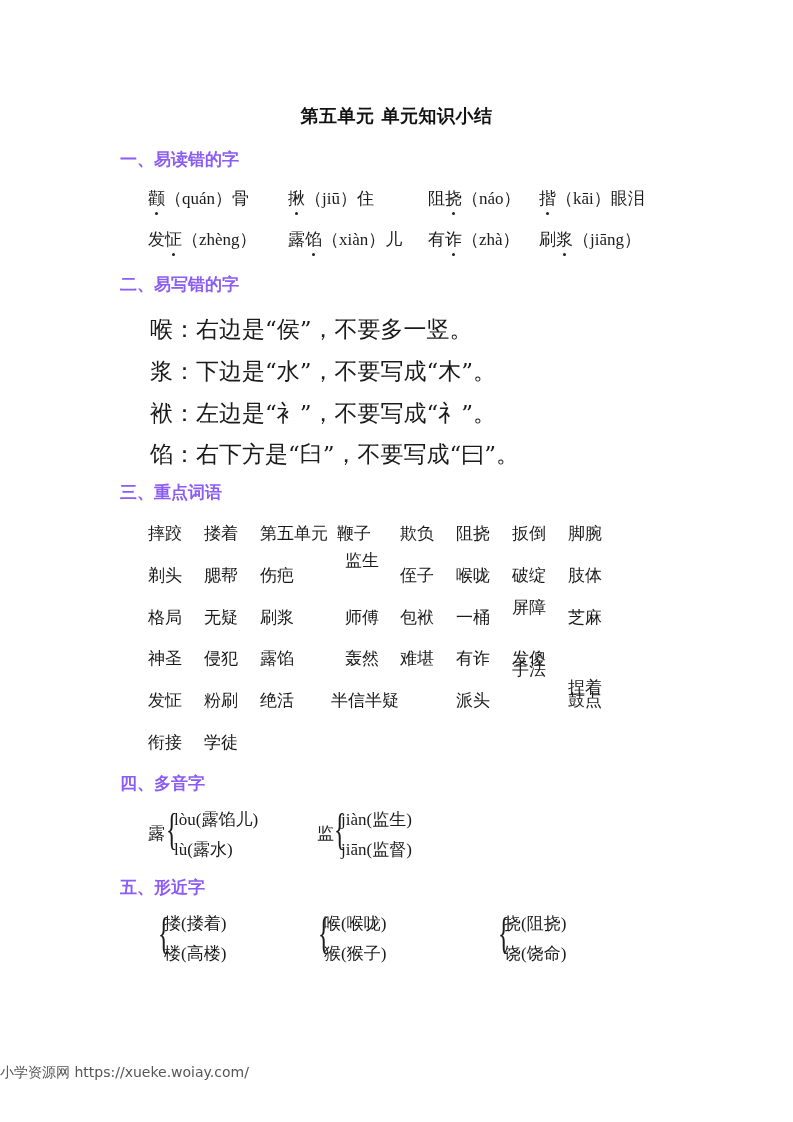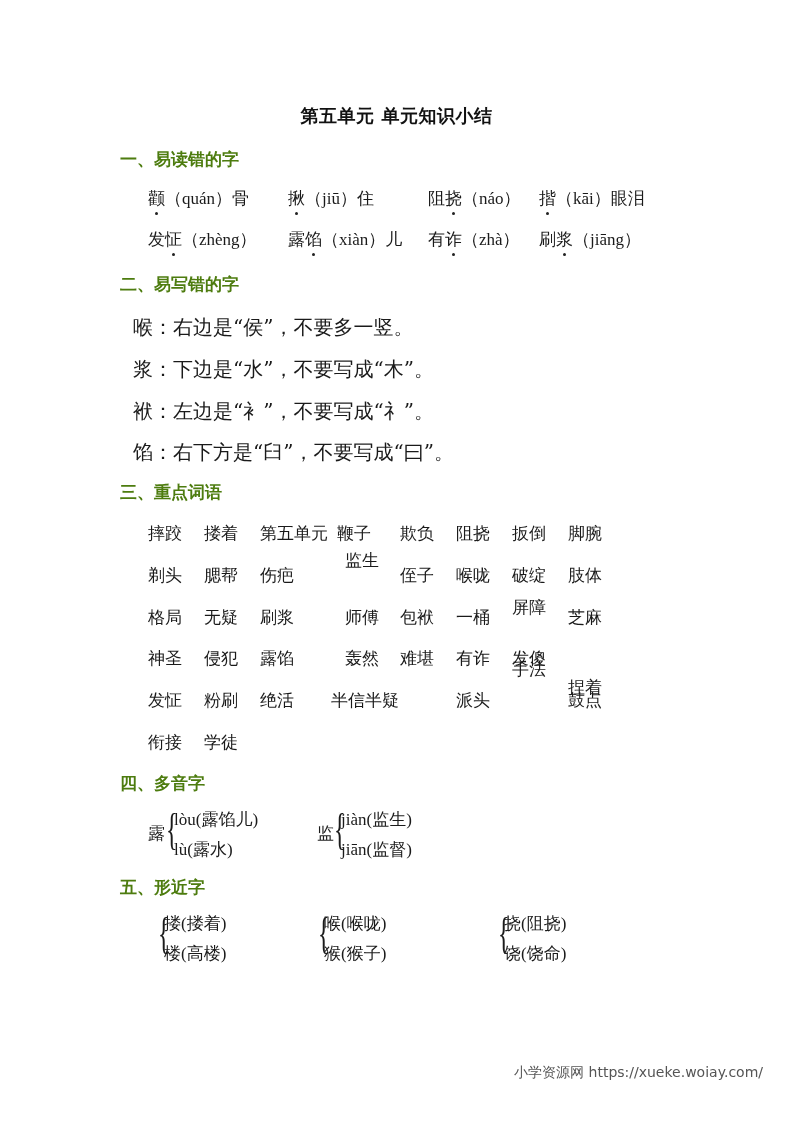--- a/index.html
+++ b/index.html
@@ -2,34 +2,34 @@
 <html><head>
   <meta charset="utf-8">
   <style>
     html, body { margin: 0; padding: 0; background: #ffffff; }
     body { width: 793px; height: 1122px; position: relative; overflow: hidden;
            font-family: "DejaVu Serif", "Liberation Serif", serif; color: #1a1a1a; }
     .title { position: absolute; top: 104px; left: 0; width: 793px; text-align: center;
              font-family: "DejaVu Sans", "Liberation Sans", sans-serif; font-weight: bold;
              font-size: 18px; color: #111; letter-spacing: 0.5px; }
     .h { position: absolute; left: 120px; font-family: "DejaVu Sans", "Liberation Sans", sans-serif;
-         font-weight: bold; font-size: 17px; color: #4d7c0f; }
-    .line { position: absolute; left: 133px; font-size: 20px; white-space: nowrap; }
+         font-weight: bold; font-size: 17px; color: #8b5cf6; }
+    .line { position: absolute; left: 150px; font-size: 23px; white-space: nowrap; }
     .dot { position: relative; display: inline-block; }
     .dot::after { content: ""; position: absolute; left: 50%; bottom: -5px; width: 3px; height: 3px;
                   margin-left: -1.5px; border-radius: 50%; background: #222; }
     .py { font-family: "Liberation Serif", "DejaVu Serif", serif; text-align: center; }
     .cell { position: absolute; font-size: 17px; white-space: nowrap; }
     .poly { position: absolute; font-size: 17px; }
     .poly .head { position: absolute; top: 14px; left: 0; }
     .poly .brace { position: absolute; top: 0; font-family: "Liberation Serif", serif;
                    font-size: 44px; line-height: 44px; transform: scaleX(0.55); transform-origin: left top; }
     .poly .r1 { position: absolute; top: 0; white-space: nowrap; font-family: "Liberation Serif","DejaVu Serif",serif; }
     .poly .r2 { position: absolute; top: 30px; white-space: nowrap; font-family: "Liberation Serif","DejaVu Serif",serif; }
-    .footer { position: absolute; top: 1064px; left: 0; width: 763px; text-align: right;
+    .footer { position: absolute; top: 1064px; left: 0; width: 763px; text-align: left;
               font-family: "DejaVu Sans", "Liberation Sans", sans-serif; font-size: 14px; color: #555; }
   </style>
 </head>
 <body>
 
 <div class="title">第五单元  单元知识小结</div>
 
 <div class="h" style="top:148px">一、易读错的字</div>
 
 <div class="cell" style="top:187px;left:148px"><span></span><span class="dot">颧</span><span class="py">（quán）</span><span>骨</span></div>

